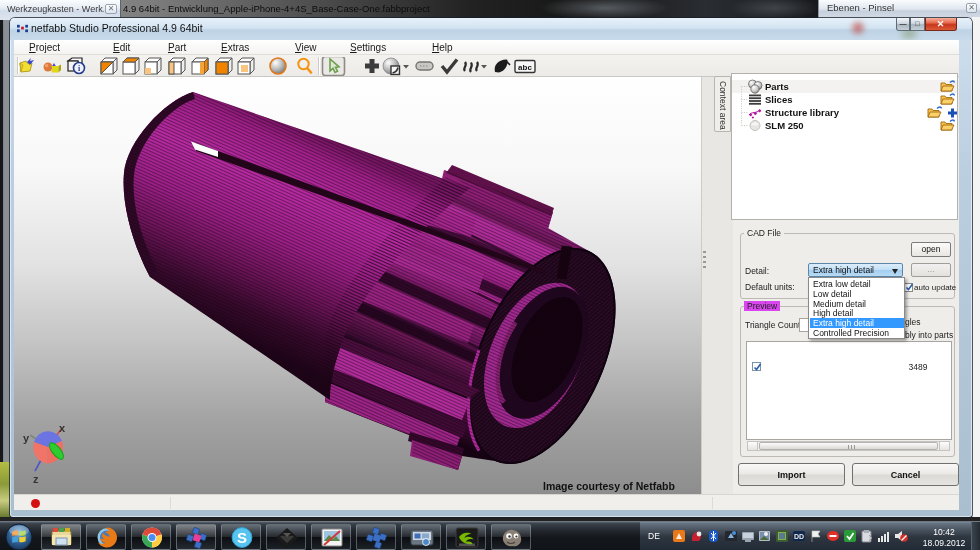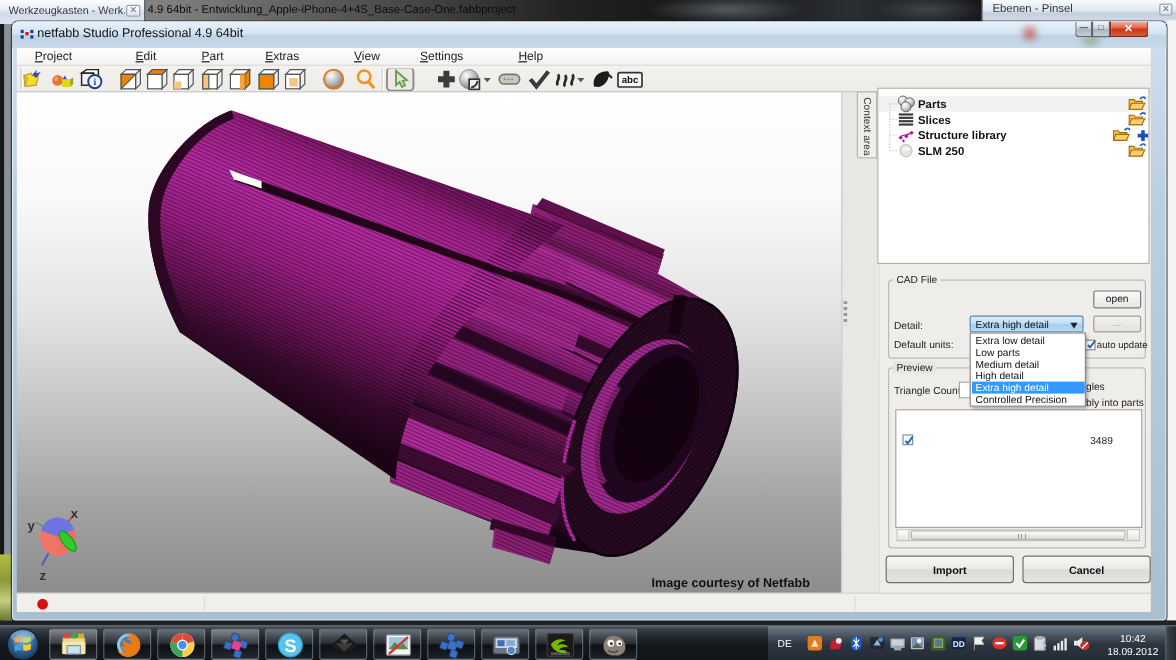--- a/index.html
+++ b/index.html
@@ -77,21 +77,21 @@
 #combo { left:808px; top:262.5px; width:95px; height:14px; border:1px solid #5c87a8; border-radius:2px;
   background:linear-gradient(#dcedfb 0%,#c3e0f6 45%,#a3cdf0 55%,#b9dcf4 100%); font-size:8.5px; color:#111; padding-left:4px; line-height:13px; }
 #combo .arr { position:absolute; right:4px; top:5px; width:0; height:0; border:3.5px solid transparent; border-top:5px solid #222; }
 #dotbtn { left:911px; top:262.5px; width:40px; height:14px; border:1px solid #9f9d99; border-radius:2px;
   background:linear-gradient(#f2f1ef,#e3e1dd); color:#999; font-size:8.5px; text-align:center; line-height:11px; }
 #unitslbl { left:745px; top:282px; font-size:8.5px; color:#222; }
 #aucheck { left:903.5px; top:283px; width:9px; height:9px; background:#fff; border:1px solid #888; }
 #aucheck svg { position:absolute; left:0px; top:-1px; }
 #aulbl { left:914px; top:282.5px; font-size:8px; color:#222; }
 #prevgroup { left:740px; top:306px; width:215px; height:151px; border:1px solid #bdbab5; border-radius:3px; }
-#prevlabel { left:744px; top:301px; font-size:8.5px; color:#222; background:#e5e5e5; padding:0 3px; }
+#prevlabel { left:744px; top:301px; font-size:8.5px; color:#222; background:#d946ef; padding:0 3px; }
 #tclbl { left:745px; top:319.5px; font-size:8.5px; color:#222; }
 #tcfield { left:799px; top:317.5px; width:10px; height:14px; background:#fff; border:1px solid #a8a5a0; font-size:8.5px; color:#222; }
 #gles { left:905px; top:317px; font-size:8.5px; color:#222; }
 #blyparts { left:905px; top:330px; font-size:8.5px; color:#222;text-align:right; }
 #table { left:745.5px; top:341px; width:206px; height:99px; background:#fff; border:1px solid #a8a5a0; }
 #thead { position:absolute; left:0; top:0; width:100%; height:14px; background:linear-gradient(#fbfafa,#efeeec); border-bottom:1px solid #d8d6d2; }
 #thead .c1 { position:absolute; left:6px; top:2.5px; font-size:8.5px; color:#222; }
 #thead .c2 { position:absolute; left:162px; top:2.5px; font-size:8.5px; color:#222; }
 #rowcheck { position:absolute; left:5px; top:20px; width:9px; height:9px; border:1px solid #7a92a8; background:#fdfdfd; }
 #rowcheck svg { position:absolute; left:0; top:0; }
@@ -498,21 +498,21 @@
       <div class="thumb">
         <div class="grip"></div>
       </div>
     </div>
 
   <div class="bigbtn" id="cancelbtn">Cancel</div>
   <div class="bigbtn" id="importbtn">Import</div>
 
   <div class="abs" id="ddlist">
     <div style="top:1px">Extra low detail</div>
-    <div style="top:10.8px">Low parts</div>
+    <div style="top:10.8px">Low detail</div>
     <div style="top:20.6px">Medium detail</div>
     <div style="top:30.4px">High detail</div>
     <div class="sel" style="top:40.2px">Extra high detail</div>
     <div style="top:50px">Controlled Precision</div>
   </div>
 
   <div class="abs" id="statusbar">
     <div id="reddot"></div>
     <div class="sep" style="left:156px"></div>
     <div class="sep" style="left:698px"></div>

